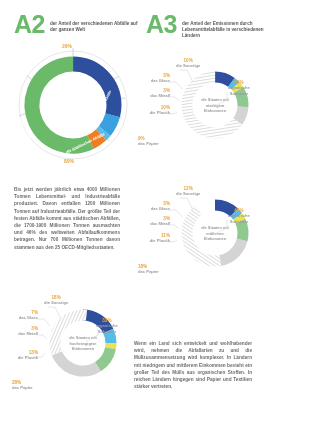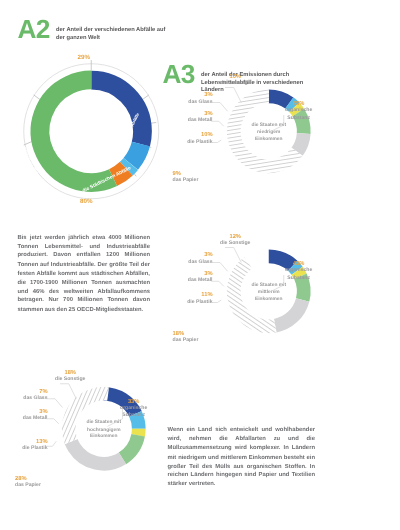--- a/index.html
+++ b/index.html
@@ -9,31 +9,31 @@
     font-family:"Liberation Sans", sans-serif;
     color:#58585a;
     overflow:hidden;
     position:relative;
   }
   .page{position:relative;width:265px;height:424px;}
 
   
   .sec-head{position:absolute;display:flex;align-items:flex-start;}
   .sec-code{
-    font-size:21px;line-height:20px;font-weight:bold;
+    font-size:25px;line-height:20px;font-weight:bold;
     color:#6aba6a;letter-spacing:-0.5px;
     font-family:"Liberation Sans", sans-serif;
     margin-right:5px;
   }
   .sec-sub{
     font-size:4.6px;line-height:6.2px;font-weight:bold;
     color:#58585a;padding-top:7px;max-width:92px;
   }
   #head-a2{left:14px;top:14px;}
-  #head-a3{left:130px;top:14px;margin-top:36px;}
+  #head-a3{left:146px;top:14px;}
 
   
   .para{
     position:absolute;
     font-size:4.7px;line-height:7.2px;
     color:#6d6e71;text-align:justify;
     font-weight:bold;
   }
   #para-left{left:14px;top:186px;width:106px;}
   #para-right{left:134px;top:340px;width:118px;}

